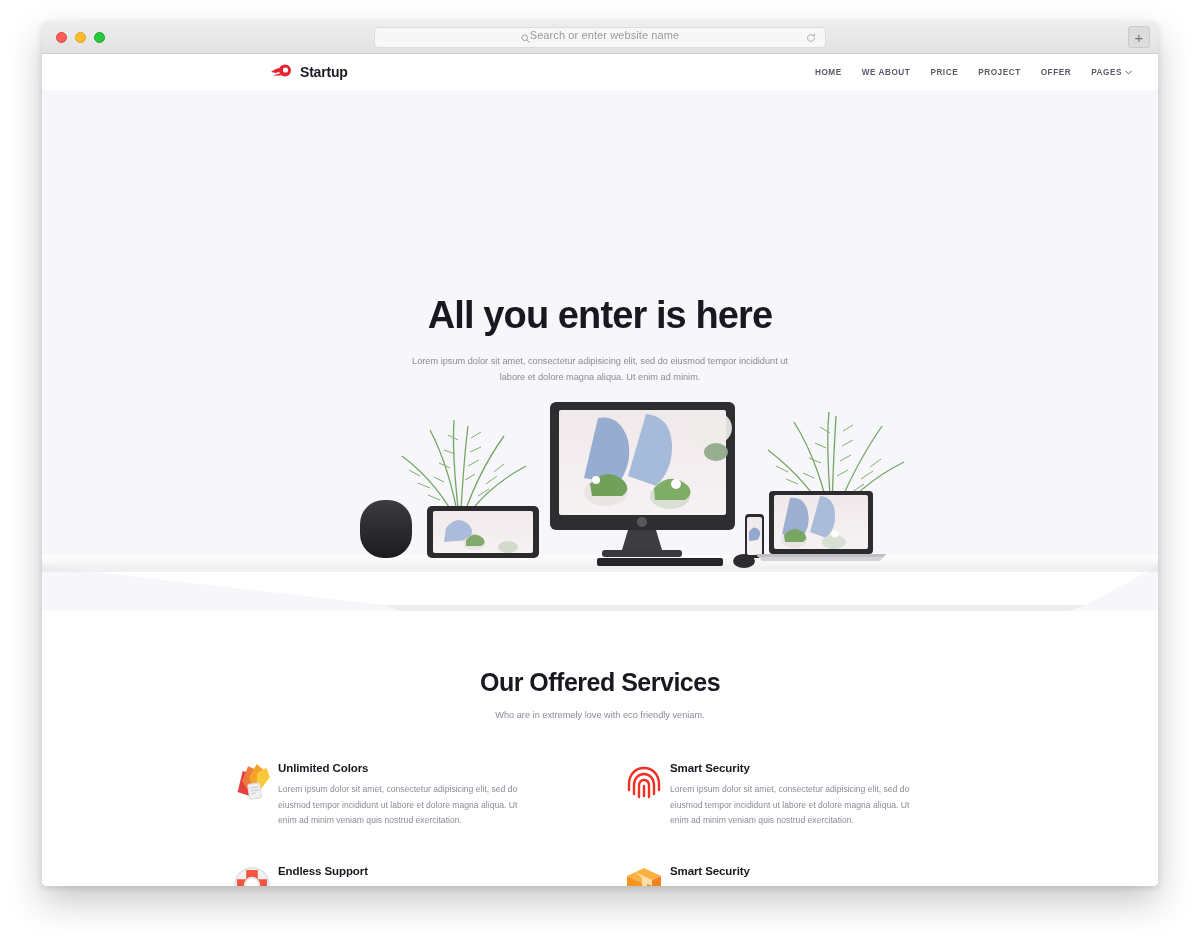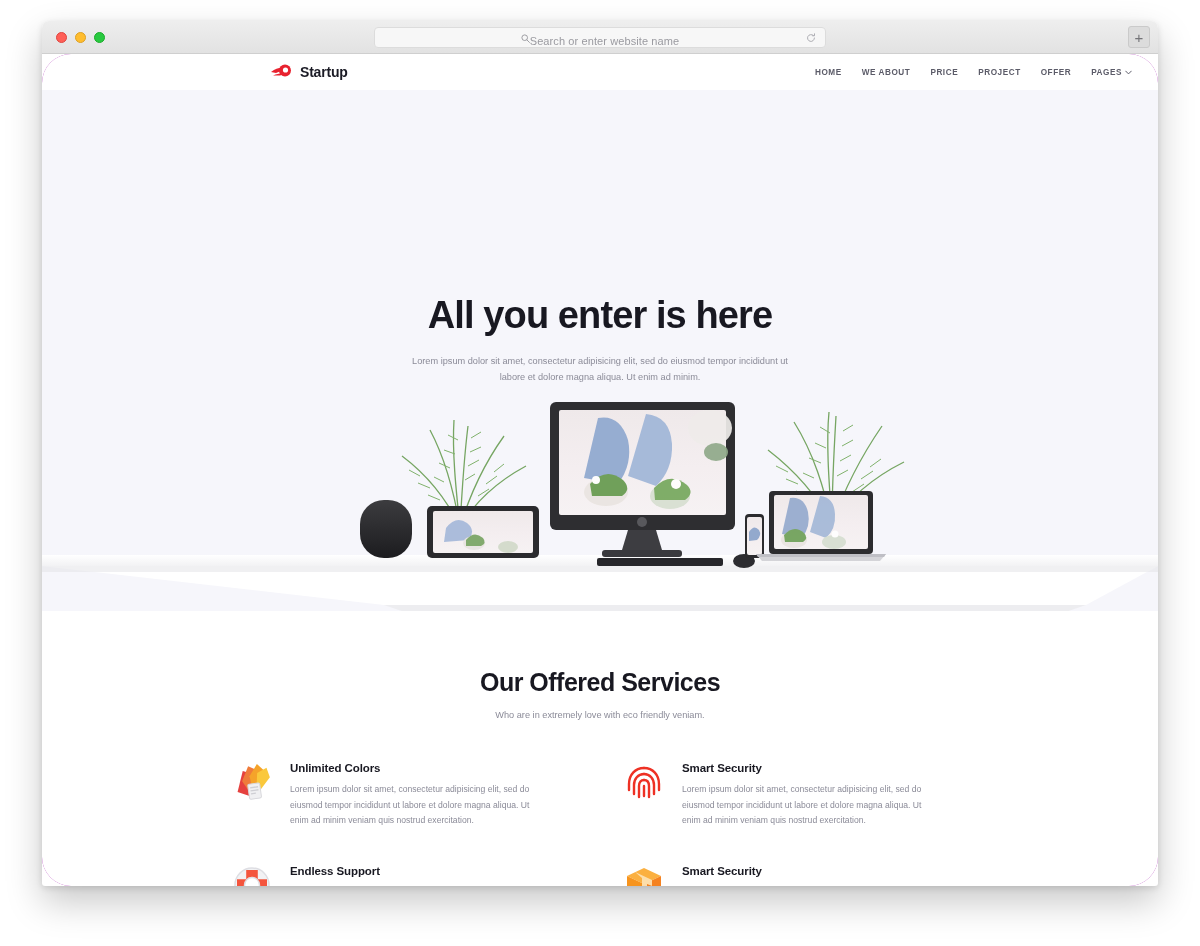--- a/index.html
+++ b/index.html
@@ -44,42 +44,42 @@
     left: 50%; transform: translateX(-50%);
     top: 6px;
     width: 452px; height: 21px;
     background: #f7f7f7;
     border: 1px solid #dcdcdc;
     border-radius: 4px;
     display: flex;
     align-items: center;
     justify-content: center;
   }
-  .addr-inner { display: flex; align-items: flex-end; }
+  .addr-inner { display: flex; align-items: flex-start; }
   .addr-placeholder {
     font-size: 11px; color: #9a9aa0;
     letter-spacing: .1px;
   }
   .reload-icon {
     position: absolute; right: 9px; top: 50%;
     transform: translateY(-50%);
     color: #a8a8ae;
   }
   .newtab-btn {
     position: absolute; right: 8px; top: 5px;
     width: 22px; height: 22px;
     background: #dcdcdc;
     border: 1px solid #cacaca;
     border-radius: 3px;
     display: flex; align-items: center; justify-content: center;
     color: #737377; font-size: 15px; line-height: 1;
   }
 
   
-  .site { height: 832px; overflow: hidden; background: #a21caf; border-radius: 29px; }
+  .site { height: 832px; overflow: hidden; background: #a21caf; }
 
   .navbar {
     height: 36px;
     background: #ffffff;
     display: flex;
     align-items: center;
     padding: 0 26px 0 0;
     position: relative;
   }
   .brand {
@@ -141,21 +141,21 @@
     font-size: 9.2px; color: #8b8b98;
     margin-top: 13px;
   }
   .svc-grid {
     width: 740px; margin: 38px auto 0;
     display: grid;
     grid-template-columns: 1fr 1fr;
     column-gap: 44px;
     row-gap: 32px;
   }
-  .svc-card { display: flex; gap: 16px; }
+  .svc-card { display: flex; gap: 4px; }
   .svc-icon { width: 44px; height: 44px; flex: 0 0 44px; margin-top: 2px; }
   .svc-body { padding-top: 4px; }
   .svc-name {
     font-size: 11.5px; font-weight: bold; color: #181821;
     letter-spacing: -.1px;
   }
   .svc-text {
     font-size: 8.6px; color: #8b8b98;
     line-height: 1.82; margin-top: 8px;
     max-width: 252px;

